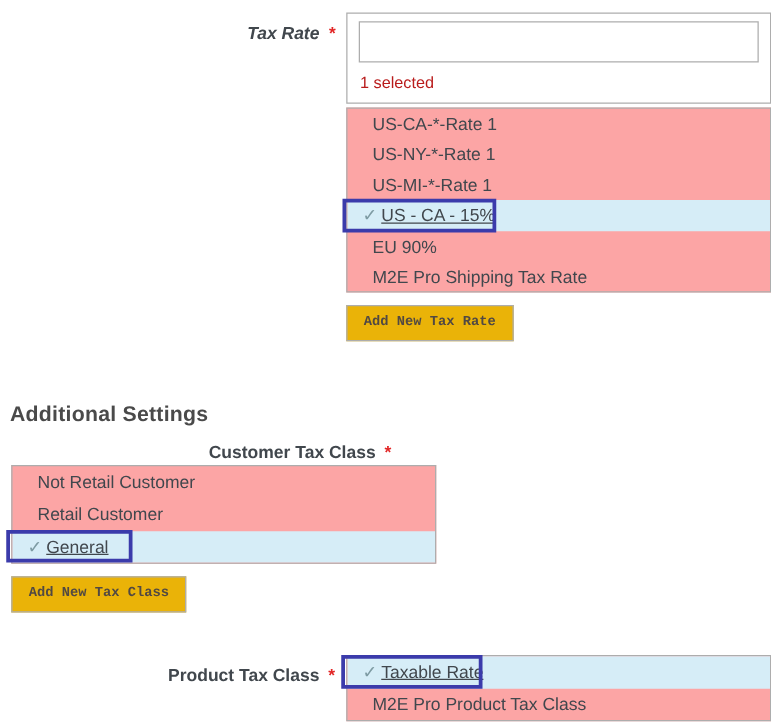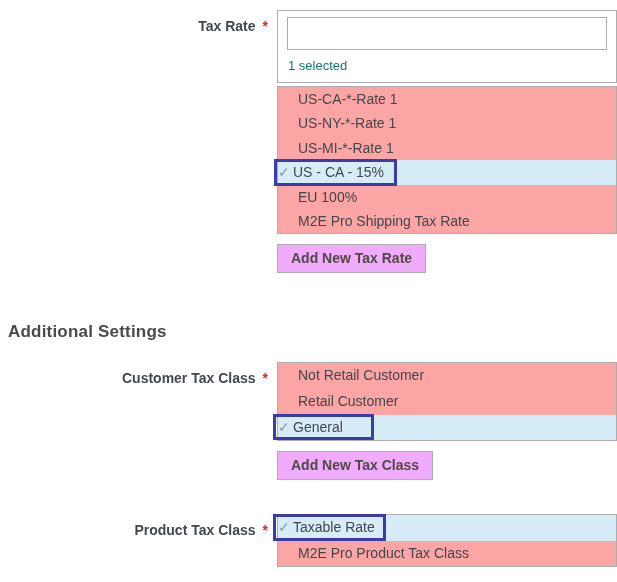--- a/index.html
+++ b/index.html
@@ -6,60 +6,60 @@
   .page{
     width:617px;height:582px;overflow:hidden;position:relative;
     background:#fff;color:#41474d;
     font-family:"Liberation Sans",sans-serif;font-size:14px;
   }
   .form-row{display:flex;align-items:flex-start;}
   .label-col{
     width:313px;box-sizing:border-box;text-align:right;
     font-weight:600;color:#41474d;white-space:nowrap;
   }
-  .label-col.pt1{padding-top:8px;}
+  .label-col.pt1{padding-top:8px;font-style:italic;}
   .label-col.pt2{padding-top:11px;}
   .req{color:#e22626;margin-left:7px;font-weight:600;}
   .field-col{margin-left:9px;width:340px;flex-shrink:0;}
 
   .ms-top{border:1px solid #adadad;box-sizing:border-box;height:73px;padding:6px 9px 0;background:#fff;}
   .ms-search{
     display:block;width:100%;height:33px;border:1px solid #adadad;box-sizing:border-box;
     font-family:"Liberation Sans",sans-serif;font-size:14px;padding:0 8px;outline:none;background:#fff;color:#41474d;
   }
-  .ms-count{color:#0f766e;font-size:13px;padding:8px 1px 0;}
+  .ms-count{color:#b91c1c;font-size:13px;padding:8px 1px 0;}
 
   .ms-list{border:1px solid #adadad;margin-top:3px;background:#fca5a5;}
   .ms-item{
     position:relative;height:24.4px;line-height:24.4px;padding-left:20px;
     white-space:nowrap;cursor:pointer;color:#41474d;
   }
   .ms-item.tall{height:25.6px;line-height:25.6px;}
-  .ms-item.selected{background:#d6edf7;padding-left:0;}
+  .ms-item.selected{background:#d6edf7;padding-left:12px;text-decoration:underline;}
   .check{color:#7e9ba3;display:inline-block;width:15px;font-size:14px;}
 
   .ann{
     position:absolute;top:-1px;left:-4px;height:27px;box-sizing:border-box;
     border:3px solid #3b3bab;pointer-events:none;z-index:2;
   }
   .ann-taxrate{width:123px;}
   .ann-general{width:101px;left:-5px;height:26px;}
   .ann-taxable{width:113px;left:-5px;height:27px;}
 
   .btn{
-    display:inline-block;margin-top:10px;background:#f0abfc;border:1px solid #adadad;
-    color:#514943;font-family:Liberation Sans, sans-serif;font-size:14px;font-weight:600;
+    display:inline-block;margin-top:10px;background:#eab308;border:1px solid #adadad;
+    color:#514943;font-family:Liberation Mono, monospace;font-size:11px;font-weight:600;
     padding:5px 13px;cursor:pointer;line-height:17px;
   }
   .section-heading{
     font-size:17px;line-height:18px;font-weight:600;color:#4a4a4a;
     margin:50px 12px 0 8px;letter-spacing:.2px;
   }
   .row1{margin-top:10px;}
-  .row2{margin-top:18px;}
+  .row2{margin-top:1px;flex-direction:column;}
   .row3{margin-top:31px;}
 </style>
 </head>
 <body>
 
 <div class="page">
 
   <div class="form-row row1">
     <div class="label-col pt1">
       <span>Tax Rate</span><span class="req">*</span>
@@ -70,21 +70,21 @@
         <div class="ms-count">1 selected</div>
       </div>
       <div class="ms-list">
         <div class="ms-item">US-CA-*-Rate 1</div>
         <div class="ms-item">US-NY-*-Rate 1</div>
         <div class="ms-item">US-MI-*-Rate 1</div>
         <div class="ms-item selected">
           <span class="check">✓</span><span>US - CA - 15%</span>
           <span class="ann ann-taxrate"></span>
         </div>
-        <div class="ms-item">EU 100%</div>
+        <div class="ms-item">EU 90%</div>
         <div class="ms-item">M2E Pro Shipping Tax Rate</div>
       </div>
       <button class="btn">Add New Tax Rate</button>
     </div>
   </div>
 
   <div class="section-heading">Additional Settings</div>
 
   <div class="form-row row2">
     <div class="label-col pt2">

